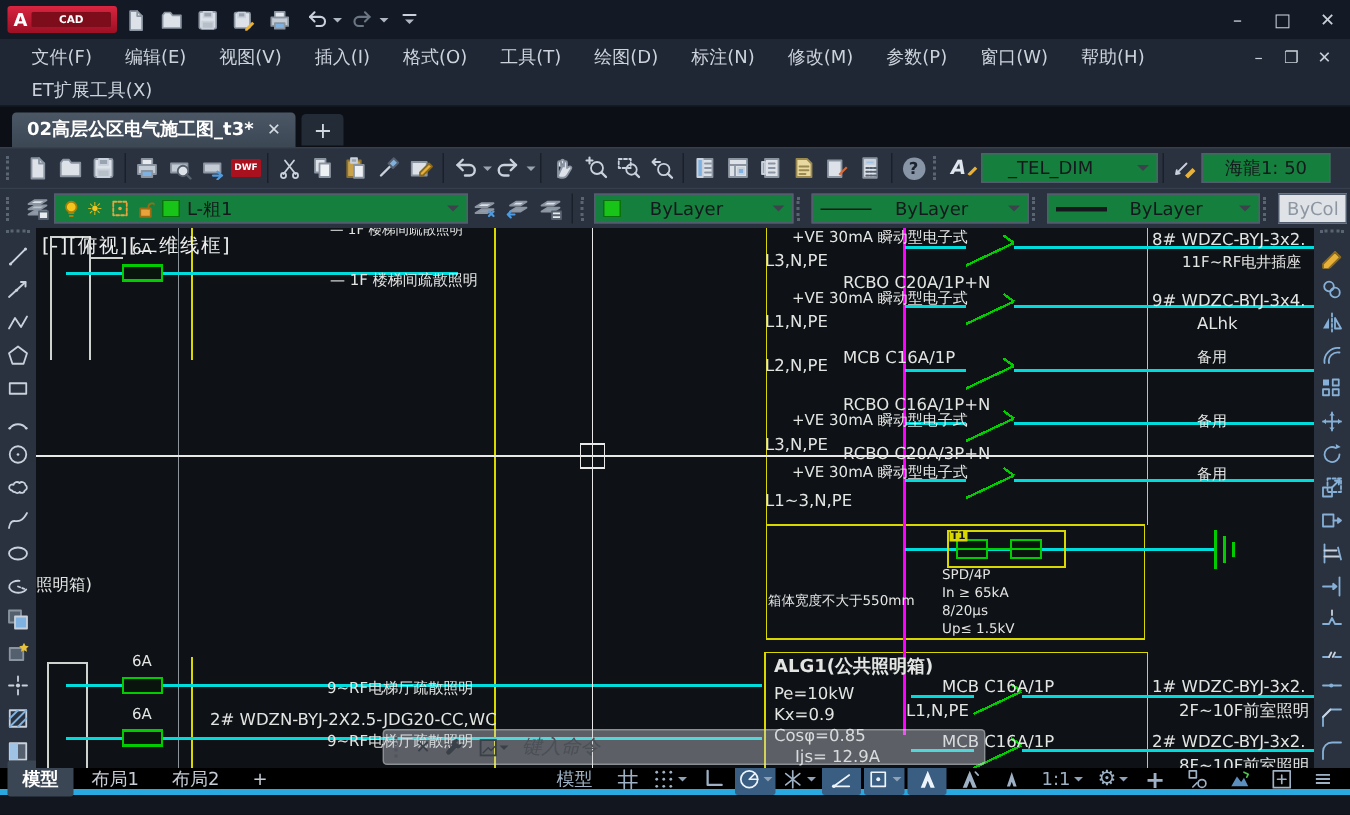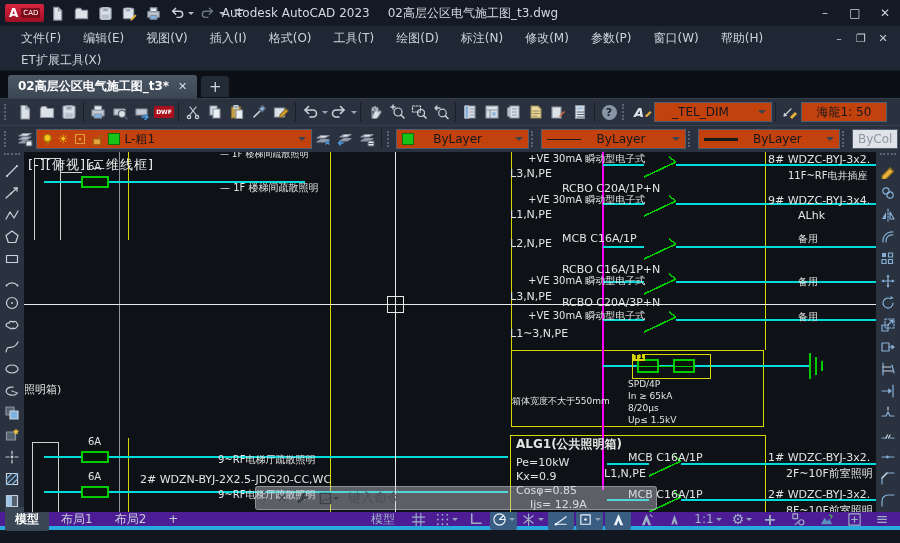--- a/index.html
+++ b/index.html
@@ -2,21 +2,21 @@
 <html><head>
 <meta charset="utf-8">
 <style>
   html,body{margin:0;padding:0}
   body{width:900px;height:543px;overflow:hidden;background:#11161f;
        font-family:"DejaVu Sans","Liberation Sans",sans-serif;color:#ccd3dc;font-size:12px}
   
   .titlebar{height:26px;background:#141a25;display:flex;align-items:center;padding-left:5px;gap:2px;position:relative}
   .logo{height:18px;background:linear-gradient(#d92540,#9c0f24);border-radius:2px;display:flex;align-items:center;padding:0 4px;gap:3px;color:#fff}
   .logo .la{font-weight:bold;font-size:12px}
-  .logo .lc{font-size:7px;background:#7e0d1c;padding:1px 2px;border-radius:1px;font-weight:normal}
+  .logo .lc{font-size:7px;background:#7e0d1c;padding:1px 18px;border-radius:1px;font-weight:bold}
   .qbtn{width:22px;height:20px;display:flex;align-items:center;justify-content:center;border-radius:2px}
   .qcaret{width:0;height:0;border:3px solid transparent;border-top-color:#aeb7c2;margin:3px 1px 0 -2px}
   .titletext{position:absolute;left:0;right:120px;text-align:center;font-size:12px;color:#d2d8e0;pointer-events:none}
   .titletext b{font-weight:normal;margin-left:18px}
   .winbtns{margin-left:auto;display:flex}
   .wb{width:30px;height:24px;display:flex;align-items:center;justify-content:center;color:#c8cfd8;font-size:12px}
   
   .menubar{height:24px;background:#1f2734;display:flex;align-items:center;padding-left:10px;font-size:12px}
   .mitem{padding:0 11px;height:100%;display:flex;align-items:center;color:#ccd3dc;white-space:nowrap}
   .docbtns{margin-left:auto;display:flex;padding-right:6px}
@@ -28,21 +28,21 @@
   .dtab .x{font-weight:normal;color:#d6dce3;font-size:11px}
   .addtab{width:28px;height:21px;background:#232b37;color:#cfd6de;display:flex;align-items:center;justify-content:center;font-size:15px;border-radius:3px 3px 0 0;margin-bottom:1px}
   
   .tbar{height:26px;background:#2a323f;display:flex;align-items:center;padding:0 2px;border-top:1px solid #363f4d;overflow:hidden}
   .tb{min-width:22px;height:22px;display:flex;align-items:center;justify-content:center;border-radius:2px;position:relative}
   .grip{width:4px;height:16px;border-left:2px dotted #5a6573;margin:0 4px 0 2px}
   .sep{width:1px;height:20px;background:#1a202a;margin:0 3px}
   svg.i{stroke:#c9d1dc;fill:none;stroke-width:1.2px;stroke-linecap:round;stroke-linejoin:round}
   svg.b{stroke:#86b0d8;fill:none;stroke-width:1.2px;stroke-linecap:round;stroke-linejoin:round}
   .caret{width:0;height:0;border:3px solid transparent;border-top-color:#9aa4b1;margin-left:1px;margin-top:3px}
-  .fld{height:20px;background:#c2410c;border:1px solid #525e6d;color:#15181d;font-size:12px;display:flex;align-items:center;padding:0 5px;gap:5px;box-sizing:border-box}
+  .fld{height:20px;background:#15803d;border:1px solid #525e6d;color:#15181d;font-size:12px;display:flex;align-items:center;padding:0 5px;gap:5px;box-sizing:border-box}
   .fld .fcaret{margin-left:auto;width:0;height:0;border:4px solid transparent;border-top-color:#3c434c;margin-top:4px}
   .swatch{width:10px;height:10px;background:#18c418;border:1px solid #0a720a}
   .lnsample{width:34px;border-top:1px solid #15181d}
   .lnsample.w{border-top-width:3px}
   .dis{color:#8d96a1;background:#dfe3e8}
   
   .main{display:flex;height:360px}
   .side{width:24px;background:#2a323f;display:flex;flex-direction:column;align-items:center;padding-top:1px;box-sizing:border-box}
   .side .hgrip{height:4px;width:16px;border-top:2px dotted #5a6573;margin-bottom:1px}
   .sbtn{width:22px;height:22px;display:flex;align-items:center;justify-content:center}
@@ -50,23 +50,23 @@
   .lb{position:absolute;color:#e3e5e2;font-size:10px;line-height:1.05;white-space:nowrap;z-index:3}
   .s11{font-size:11px}.s9{font-size:9px}
   .vplabel{font-size:13px;color:#eceeee;letter-spacing:1px}
   .t1tag{background:#d8d800;color:#111;font-size:7px;padding:0 1px;font-weight:bold}
   .algtitle{font-size:12px;font-weight:bold}
   .cmdbar{position:absolute;left:231px;top:334px;width:402px;height:24px;background:rgba(200,206,212,.42);
           border:1px solid rgba(230,234,238,.35);border-radius:3px;display:flex;align-items:center;gap:9px;
           padding:0 7px;z-index:9;box-sizing:border-box;color:#2f353c}
   .cgrip{width:3px;height:14px;border-left:2px dotted #4e555e}
   .cic{font-size:12px;color:#3a4048;display:flex;align-items:center}
-  .cmdtext{font-size:13px;color:#4a5056}
+  .cmdtext{font-style:italic;font-size:13px;color:#4a5056}
   
-  .status{height:14px;background:#4c1d95;display:flex;align-items:center;justify-content:space-between;padding:0 5px}
+  .status{height:14px;background:#000000;display:flex;align-items:center;justify-content:space-between;padding:0 5px}
   .ltabs{display:flex;align-items:center;gap:2px}
   .ltab{font-size:12px;color:#c6cdd6;padding:0 10px;height:24px;display:flex;align-items:center}
   .ltab.on{background:#3b4654;color:#fff;font-weight:bold;border-radius:2px}
   .rtools{display:flex;align-items:center;gap:2px}
   .sb{min-width:22px;height:22px;display:flex;align-items:center;justify-content:center;color:#9db0c4;
       font-size:12px;border-radius:2px;padding:0 2px;gap:1px}
   .sb.on{background:#3a5d82;color:#eef4fb}
   .sb .caret{border-top-color:#8fa2b6}
   .bluebar{height:4px;background:#2aa8e0}
 </style>
@@ -123,23 +123,20 @@
         <path d="M9.5 2.5L13 6l-3.5 3.5" stroke="#6b7684" stroke-width="1.6"></path>
       </svg>
     </span>
   <span class="qcaret"></span>
   <span class="qbtn">
       <svg class="i" width="12" height="12" viewBox="0 0 12 12">
         <path d="M2 3h8" stroke-width="1.4"></path>
         <path d="M3 6l3 3 3-3z" fill="#aeb7c2" stroke="none"></path>
       </svg>
     </span>
-  <div class="titletext">
-    <span>Autodesk AutoCAD 2023</span><b>02高层公区电气施工图_t3.dwg</b>
-  </div>
   <div class="winbtns">
     <span class="wb">–</span>
     <span class="wb">□</span>
     <span class="wb">✕</span>
   </div>
 </div>
 
 <div class="menubar">
   <span class="mitem">文件(F)</span>
   <span class="mitem">编辑(E)</span>

